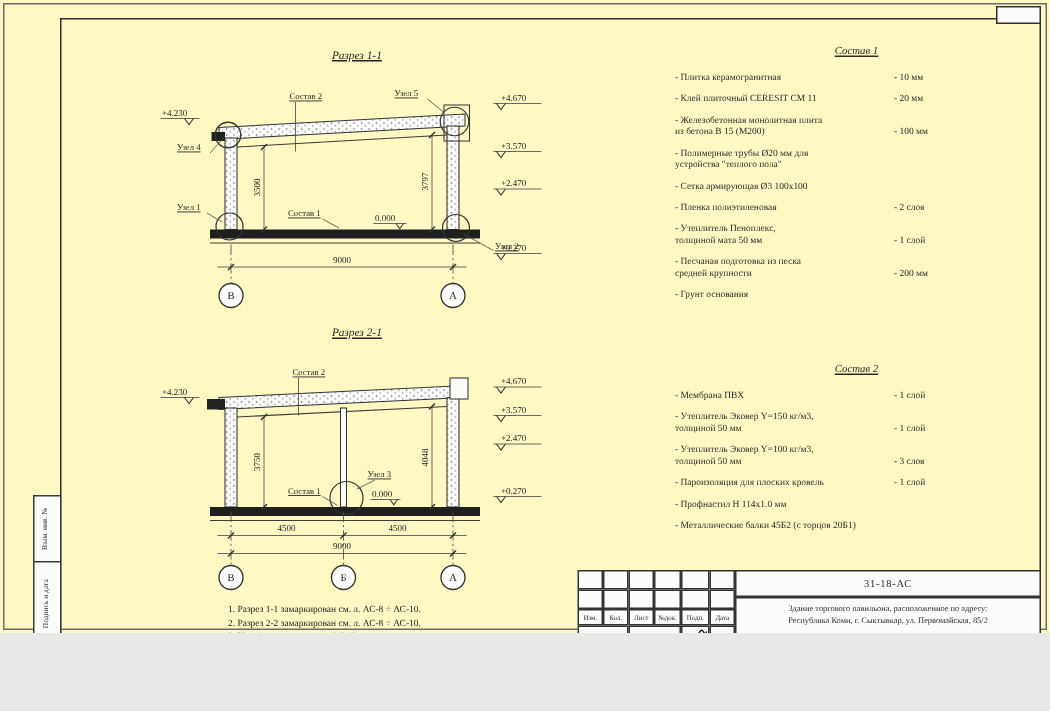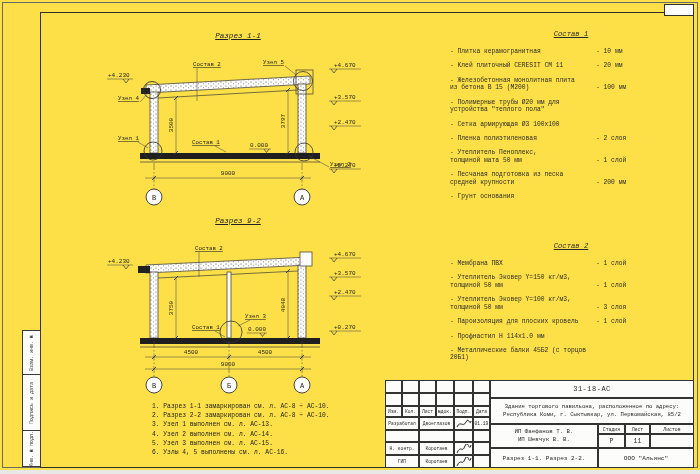--- a/index.html
+++ b/index.html
@@ -1,17 +1,17 @@
 <!DOCTYPE html>
 <html><head>
 <meta charset="utf-8">
 <style>
   html,body{margin:0;padding:0;background:#e8e8e6;}
-  .page{position:relative;width:700px;height:470px;background:#fde047;
-        font-family:Liberation Mono, monospace;color:#2b2b2b;overflow:hidden;}
+  .page{position:relative;width:700px;height:422px;background:#fef9c3;
+        font-family:Liberation Serif, serif;color:#2b2b2b;overflow:hidden;}
   .outer-border{position:absolute;left:2px;top:2px;right:2px;bottom:2px;border:1px solid #6a6a6a;}
   .frame{position:absolute;left:40px;top:12px;width:654px;height:456px;border:1.6px solid #303030;box-sizing:border-box;}
   .corner-box{position:absolute;left:664px;top:4px;width:30px;height:12px;border:1px solid #303030;box-sizing:border-box;background:#fcfcfb;}
 
   
   .vcell{position:absolute;left:22px;width:19px;border:1px solid #3a3a3a;box-sizing:border-box;
          display:flex;align-items:center;justify-content:center;background:#fcfcfb;}
   .vcell span{display:block;transform:rotate(-90deg);white-space:nowrap;font-size:5px;color:#333;}
 
   
@@ -60,21 +60,21 @@
     <span>Взам. инв. №</span>
     </div>
   <div class="vcell" style="top:374px;height:57px;">
     <span>Подпись и дата</span>
     </div>
   <div class="vcell" style="top:430px;height:37px;">
     <span>Инв. № подл.</span>
     </div>
 
   <div class="sec-title" style="left:173px;top:32px;">Разрез 1-1</div>
-  <div class="sec-title" style="left:173px;top:217px;">Разрез 9-2</div>
+  <div class="sec-title" style="left:173px;top:217px;">Разрез 2-1</div>
 
   <svg style="position:absolute;left:45px;top:25px;" width="340" height="190" viewBox="0 0 340 190">
     <defs>
       <pattern id="stip" width="5" height="4" patternUnits="userSpaceOnUse">
         <rect width="5" height="4" fill="#fcfcfb"></rect>
         <circle cx="1" cy="1" r="0.55" fill="#555"></circle>
         <circle cx="3.5" cy="2.8" r="0.5" fill="#777"></circle>
       </pattern>
     </defs>
 

